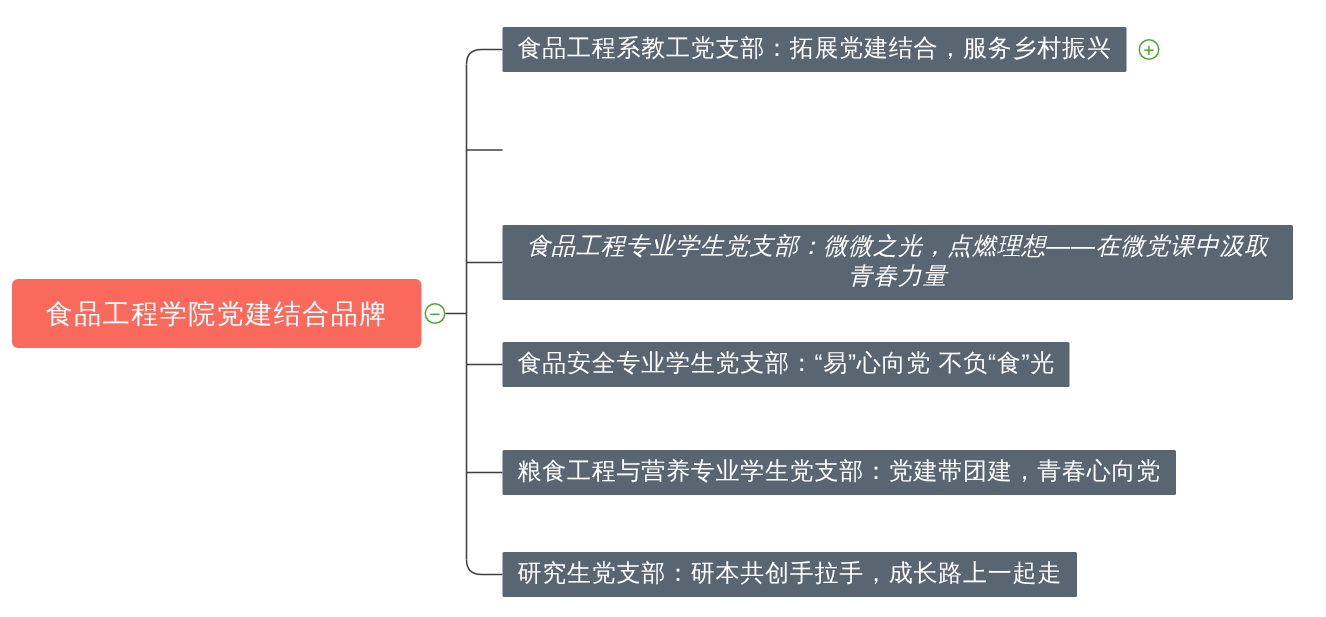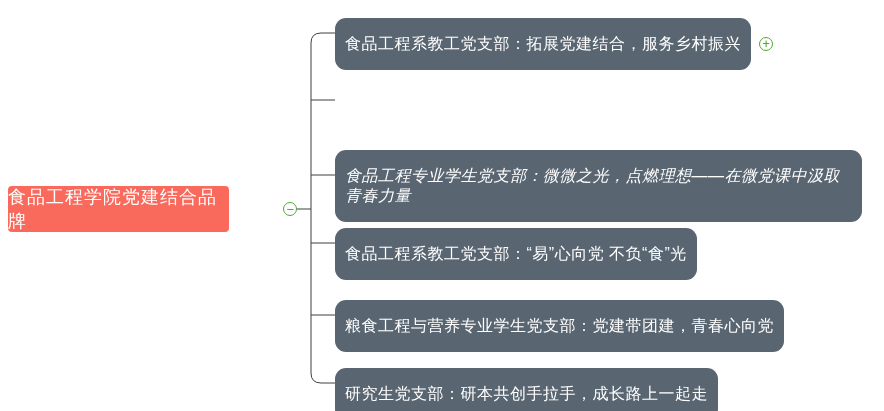--- a/index.html
+++ b/index.html
@@ -18,49 +18,50 @@
   svg.edges {
     position: absolute;
     left: 0; top: 0;
     width: 884px; height: 411px;
     pointer-events: none;
   }
   .root-node {
     position: absolute;
     left: 8px;
     top: 186px;
-    width: 221px;
+    width: 273px;
     height: 46px;
     background: #f9695c;
     border-radius: 4px;
     color: #ffffff;
     font-size: 18px;
     letter-spacing: 1px;
     display: flex;
     align-items: center;
     justify-content: center;
     box-sizing: border-box;
   }
   .branch-row {
     position: absolute;
     left: 335px;
     display: flex;
     align-items: center;
     gap: 8px;
   }
   .branch {
     background: #596672;
-    border-radius: 11px;
+    border-radius: 1px;
     color: #ffffff;
     font-size: 16px;
     letter-spacing: 0.5px;
     line-height: 20px;
-    padding: 16px 10px;
+    padding: 5px 10px;
     box-sizing: border-box;
     white-space: nowrap;
+    text-align: center;
   }
   .branch.wrap {
     white-space: normal;
     width: 527px;
     font-style: italic;
   }
   .toggle {
     width: 14px;
     height: 14px;
     border: 1px solid #52a636;
@@ -112,21 +113,21 @@
 
 
   <div class="branch-row" style="top:150px">
     <div class="branch wrap">
       <span>食品工程专业学生党支部：微微之光，点燃理想——在微党课中汲取青春力量</span>
     </div>
   </div>
 
   <div class="branch-row" style="top:228px">
     <div class="branch">
-      <span>食品工程系教工党支部：“易”心向党 不负“食”光</span>
+      <span>食品安全专业学生党支部：“易”心向党 不负“食”光</span>
     </div>
   </div>
 
   <div class="branch-row" style="top:368px">
     <div class="branch">
       <span>研究生党支部：研本共创手拉手，成长路上一起走</span>
     </div>
   </div>
 
   <div class="branch-row" style="top:300px">

